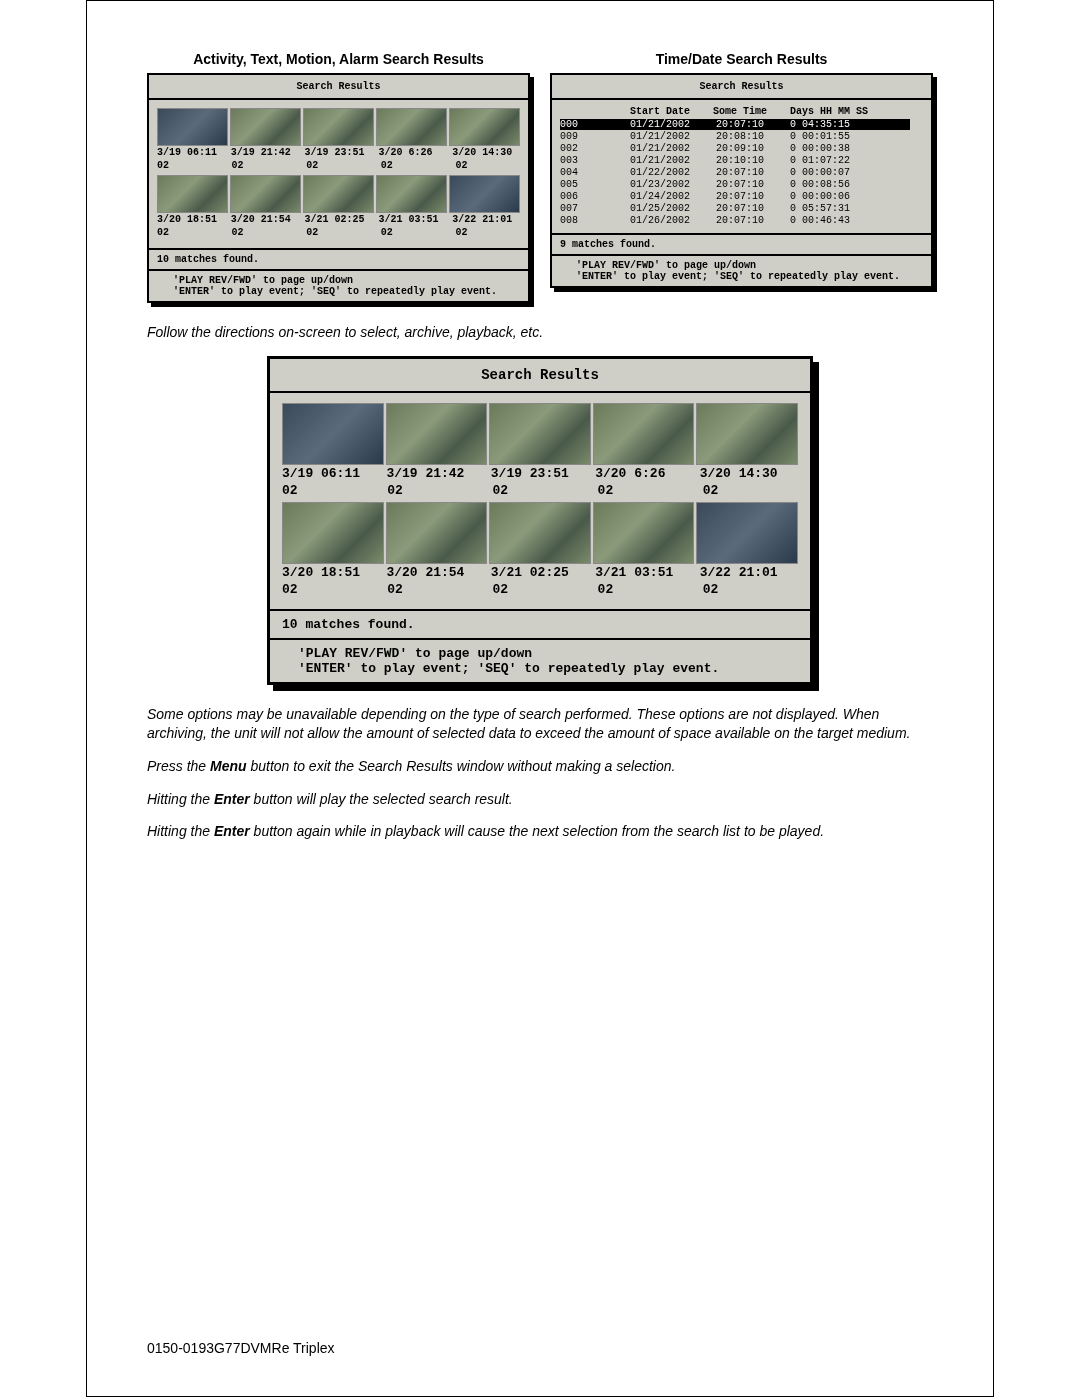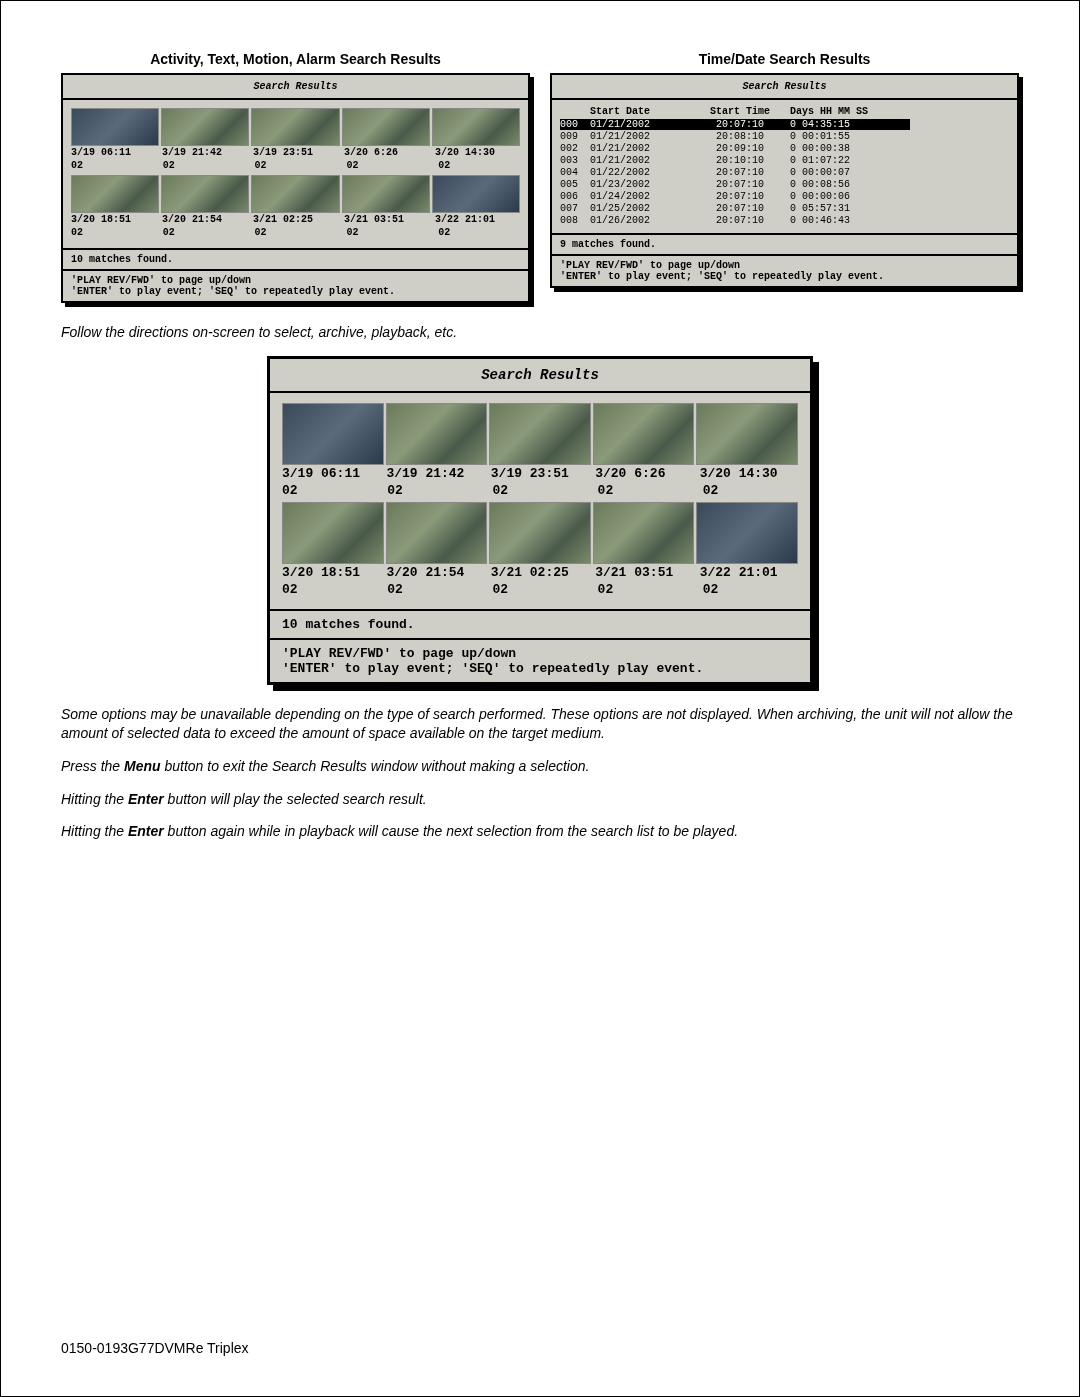--- a/index.html
+++ b/index.html
@@ -4,21 +4,21 @@
 <style>
   body {
     margin: 0;
     padding: 0;
     background: #fff;
     font-family: Arial, Helvetica, sans-serif;
     font-size: 14px;
     color: #000;
   }
   .page {
-    width: 1080px;
+    width: 908px;
     height: 1397px;
     box-sizing: border-box;
     padding: 50px 60px 40px 60px;
     border: 1px solid #000;
     margin: 0 auto;
     position: relative;
     display: flex;
     flex-direction: column;
   }
   .content {
@@ -43,34 +43,34 @@
     box-shadow: 4px 4px 0 #000;
     background: #cfcec7;
     font-family: "Courier New", monospace;
     font-size: 10px;
   }
   .panel-title {
     text-align: center;
     font-weight: bold;
     padding: 6px 0;
     border-bottom: 2px solid #000;
-    font-style: italic;
   }
   .panel-body {
     padding: 6px 8px;
     border-bottom: 2px solid #000;
   }
   .panel-footer1 {
     border-bottom: 2px solid #000;
     padding: 4px 8px;
     font-weight: bold;
   }
   .panel-footer2 {
     padding: 4px 8px;
     font-weight: bold;
+    margin-left: 16px;
   }
   .thumbs-row {
     display: flex;
     gap: 2px;
     margin-top: 2px;
   }
   .thumb {
     flex: 1;
     height: 36px;
     background: linear-gradient(135deg, #6a7a5a 0%, #8a9a7a 40%, #4a5a4a 70%, #7a8a6a 100%);
@@ -106,21 +106,21 @@
   }
   .tbl-row {
     display: flex;
     margin-bottom: 1px;
   }
   .tbl-row.hl span {
     background: #000;
     color: #fff;
   }
   .c-idx { width: 30px; }
-  .c-date { width: 100px; }
+  .c-date { width: 100px; text-align: right; }
   .c-time { width: 100px; text-align: center; }
   .c-dur { width: 120px; text-align: left; }
 
   .body-text {
     font-size: 14px;
     line-height: 1.35;
     margin: 14px 0;
     font-style: italic;
   }
 
@@ -232,21 +232,21 @@
       </div>
 
       <div class="col-panel">
         <div class="panel-heading">Time/Date Search Results</div>
         <div class="panel-box">
           <div class="panel-title">Search Results</div>
           <div class="panel-body">
             <div class="tbl-header">
               <span class="c-idx"></span>
               <span class="c-date">Start Date</span>
-              <span class="c-time">Start Time</span>
+              <span class="c-time">Some Time</span>
               <span class="c-dur">Days HH MM SS</span>
             </div>
             <div id="tbl-rows">
                 <div class="tbl-row hl">
                   <span class="c-idx">000</span>
                   <span class="c-date">01/21/2002</span>
                   <span class="c-time">20:07:10</span>
                   <span class="c-dur">0 04:35:15</span>
                 </div>
                 <div class="tbl-row">

